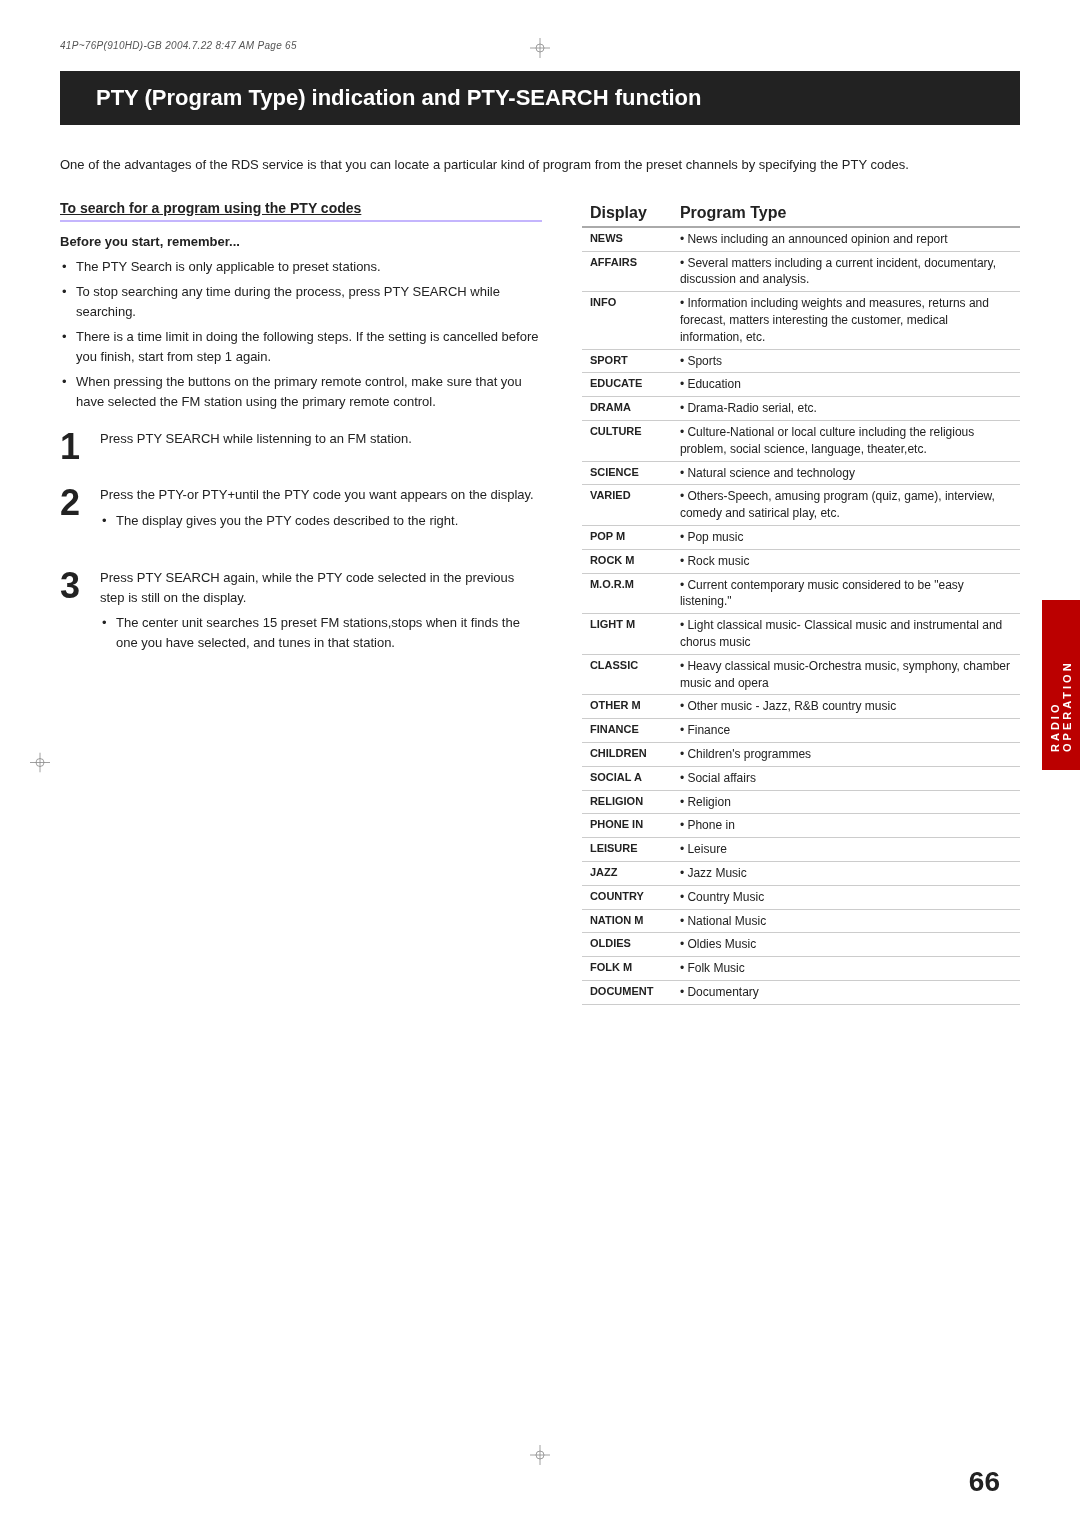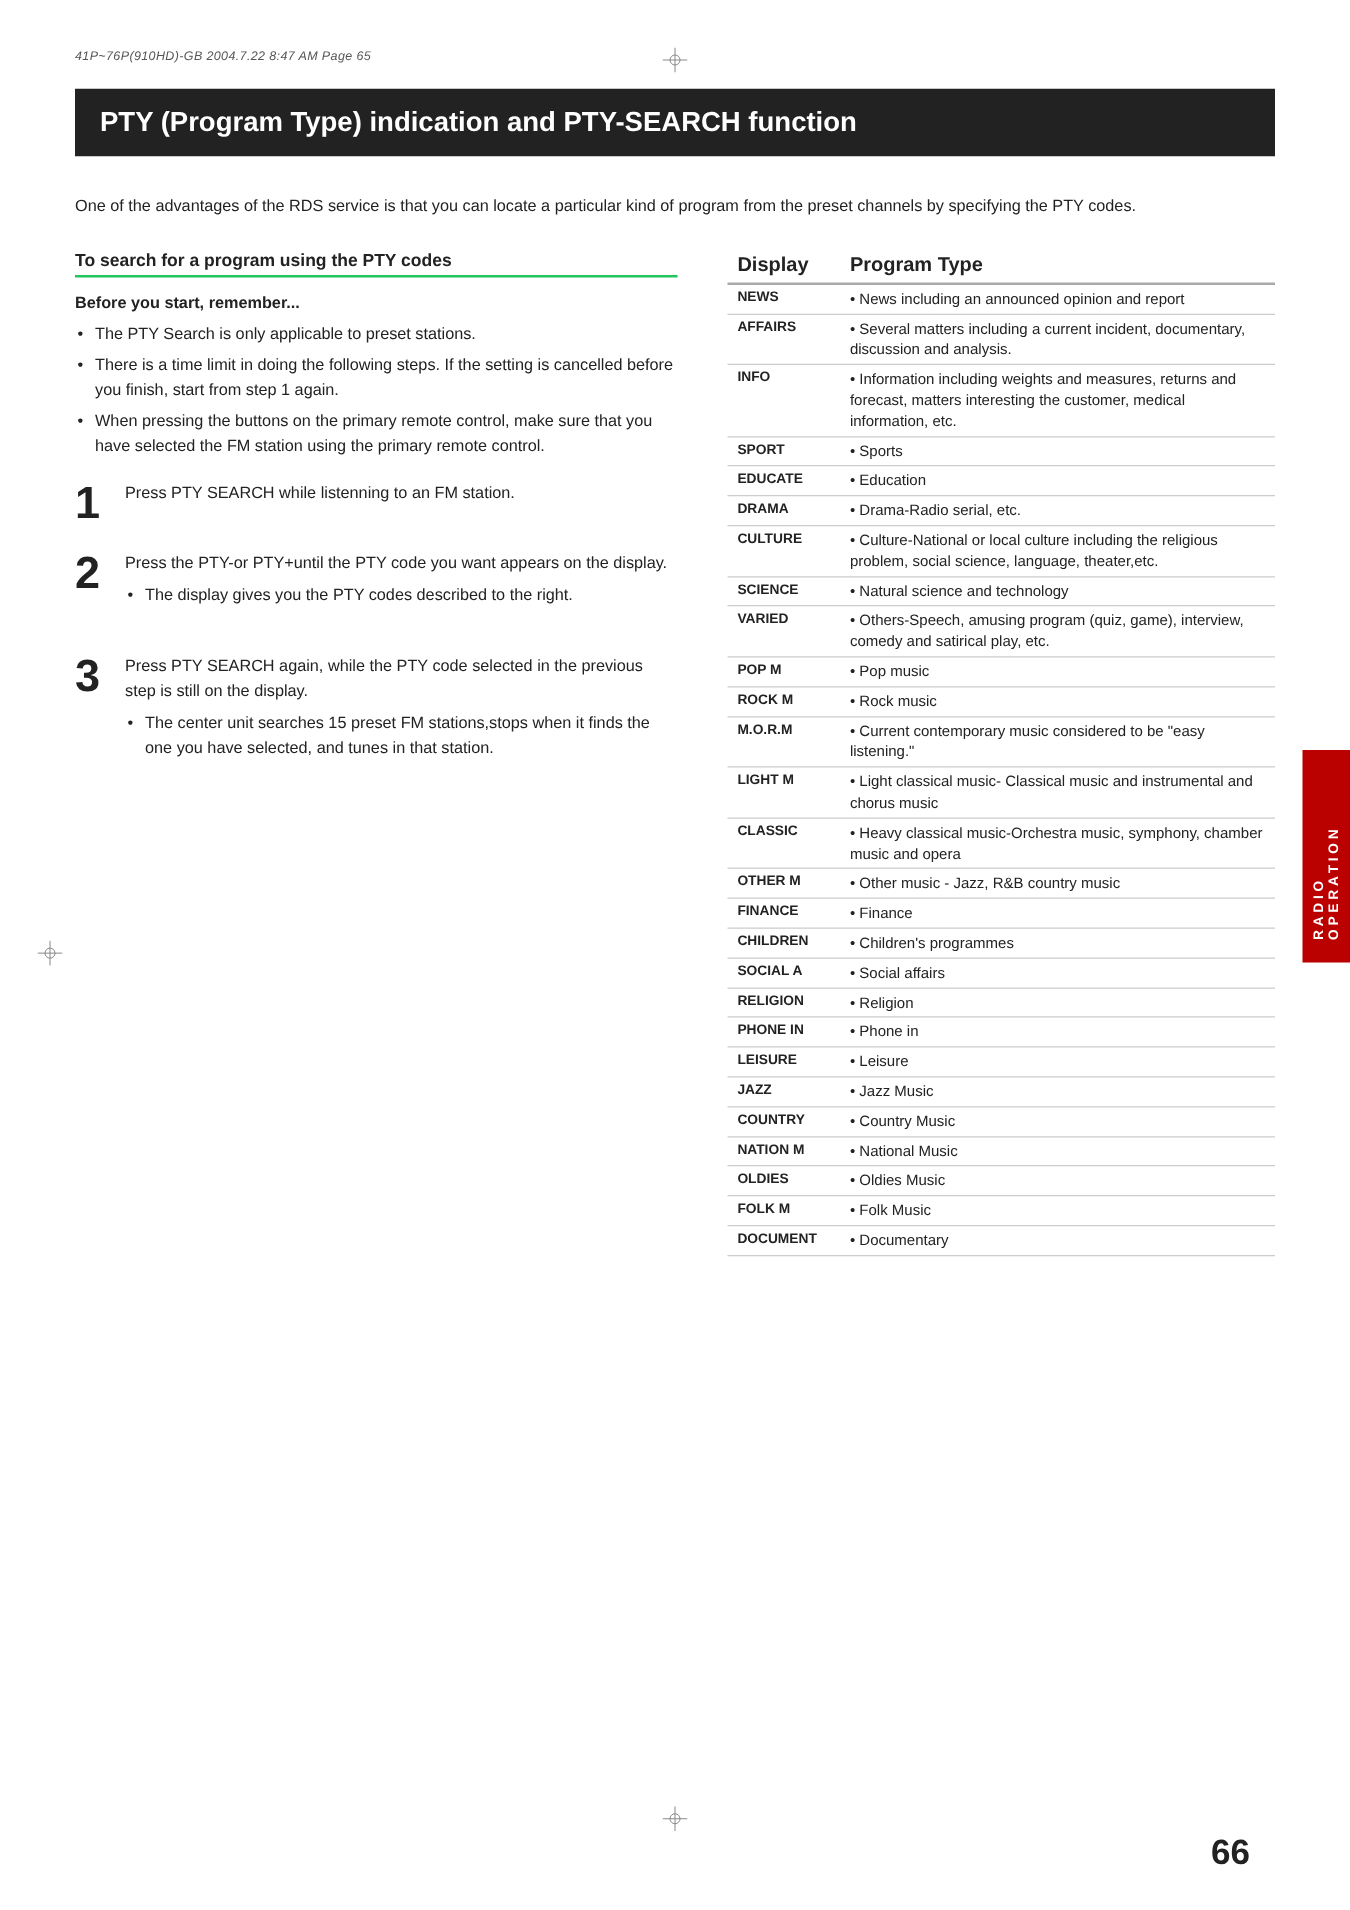--- a/index.html
+++ b/index.html
@@ -21,21 +21,21 @@
     .header-meta {
       font-size: 10px;
       color: #555;
       margin-bottom: 20px;
       letter-spacing: 0.3px;
       font-style: italic;
     }
     .page-title-bar {
       background: #222;
       color: #fff;
-      padding: 14px 20px;
+      padding: 14px 36px;
       margin-bottom: 30px;
     }
     .page-title-bar h1 {
       font-size: 22px;
       font-weight: bold;
       color: #fff;
     }
     .intro-text {
       font-size: 13px;
       line-height: 1.6;
@@ -51,23 +51,24 @@
       flex: 1.1;
       min-width: 0;
     }
     .right-col {
       flex: 1;
       min-width: 0;
     }
     .section-heading {
       font-size: 14px;
       font-weight: bold;
-      border-bottom: 2px solid #22c55e;
+      border-bottom: 2px solid #c4b5fd;
       padding-bottom: 4px;
       margin-bottom: 12px;
+      text-decoration: underline;
     }
     .sub-heading {
       font-size: 13px;
       font-weight: bold;
       margin-bottom: 8px;
     }
     .bullet-list {
       list-style: none;
       padding: 0;
       margin-bottom: 18px;
@@ -158,20 +159,21 @@
 
   <p class="intro-text">One  of the advantages of the RDS service is that you can locate a particular kind of program from the preset channels by specifying the PTY codes.</p>
 
   <div class="two-column">
 
     <div class="left-col">
       <div class="section-heading">To search for a program using the PTY codes</div>
       <div class="sub-heading">Before you start, remember...</div>
       <ul class="bullet-list">
         <li>The PTY Search is only applicable to preset stations.</li>
+        <li>To stop searching any time during the process, press PTY SEARCH while searching.</li>
         <li>There is a time limit in doing the following steps. If the setting is cancelled before you finish, start from step 1 again.</li>
         <li>When pressing the buttons on the primary remote control, make sure that you have selected the FM station using the primary remote control.</li>
       </ul>
 
       <div class="step-block">
         <div class="step-number">1</div>
         <div class="step-content">
           <div class="step-main">Press PTY SEARCH while listenning to an FM station.</div>
         </div>
       </div>

